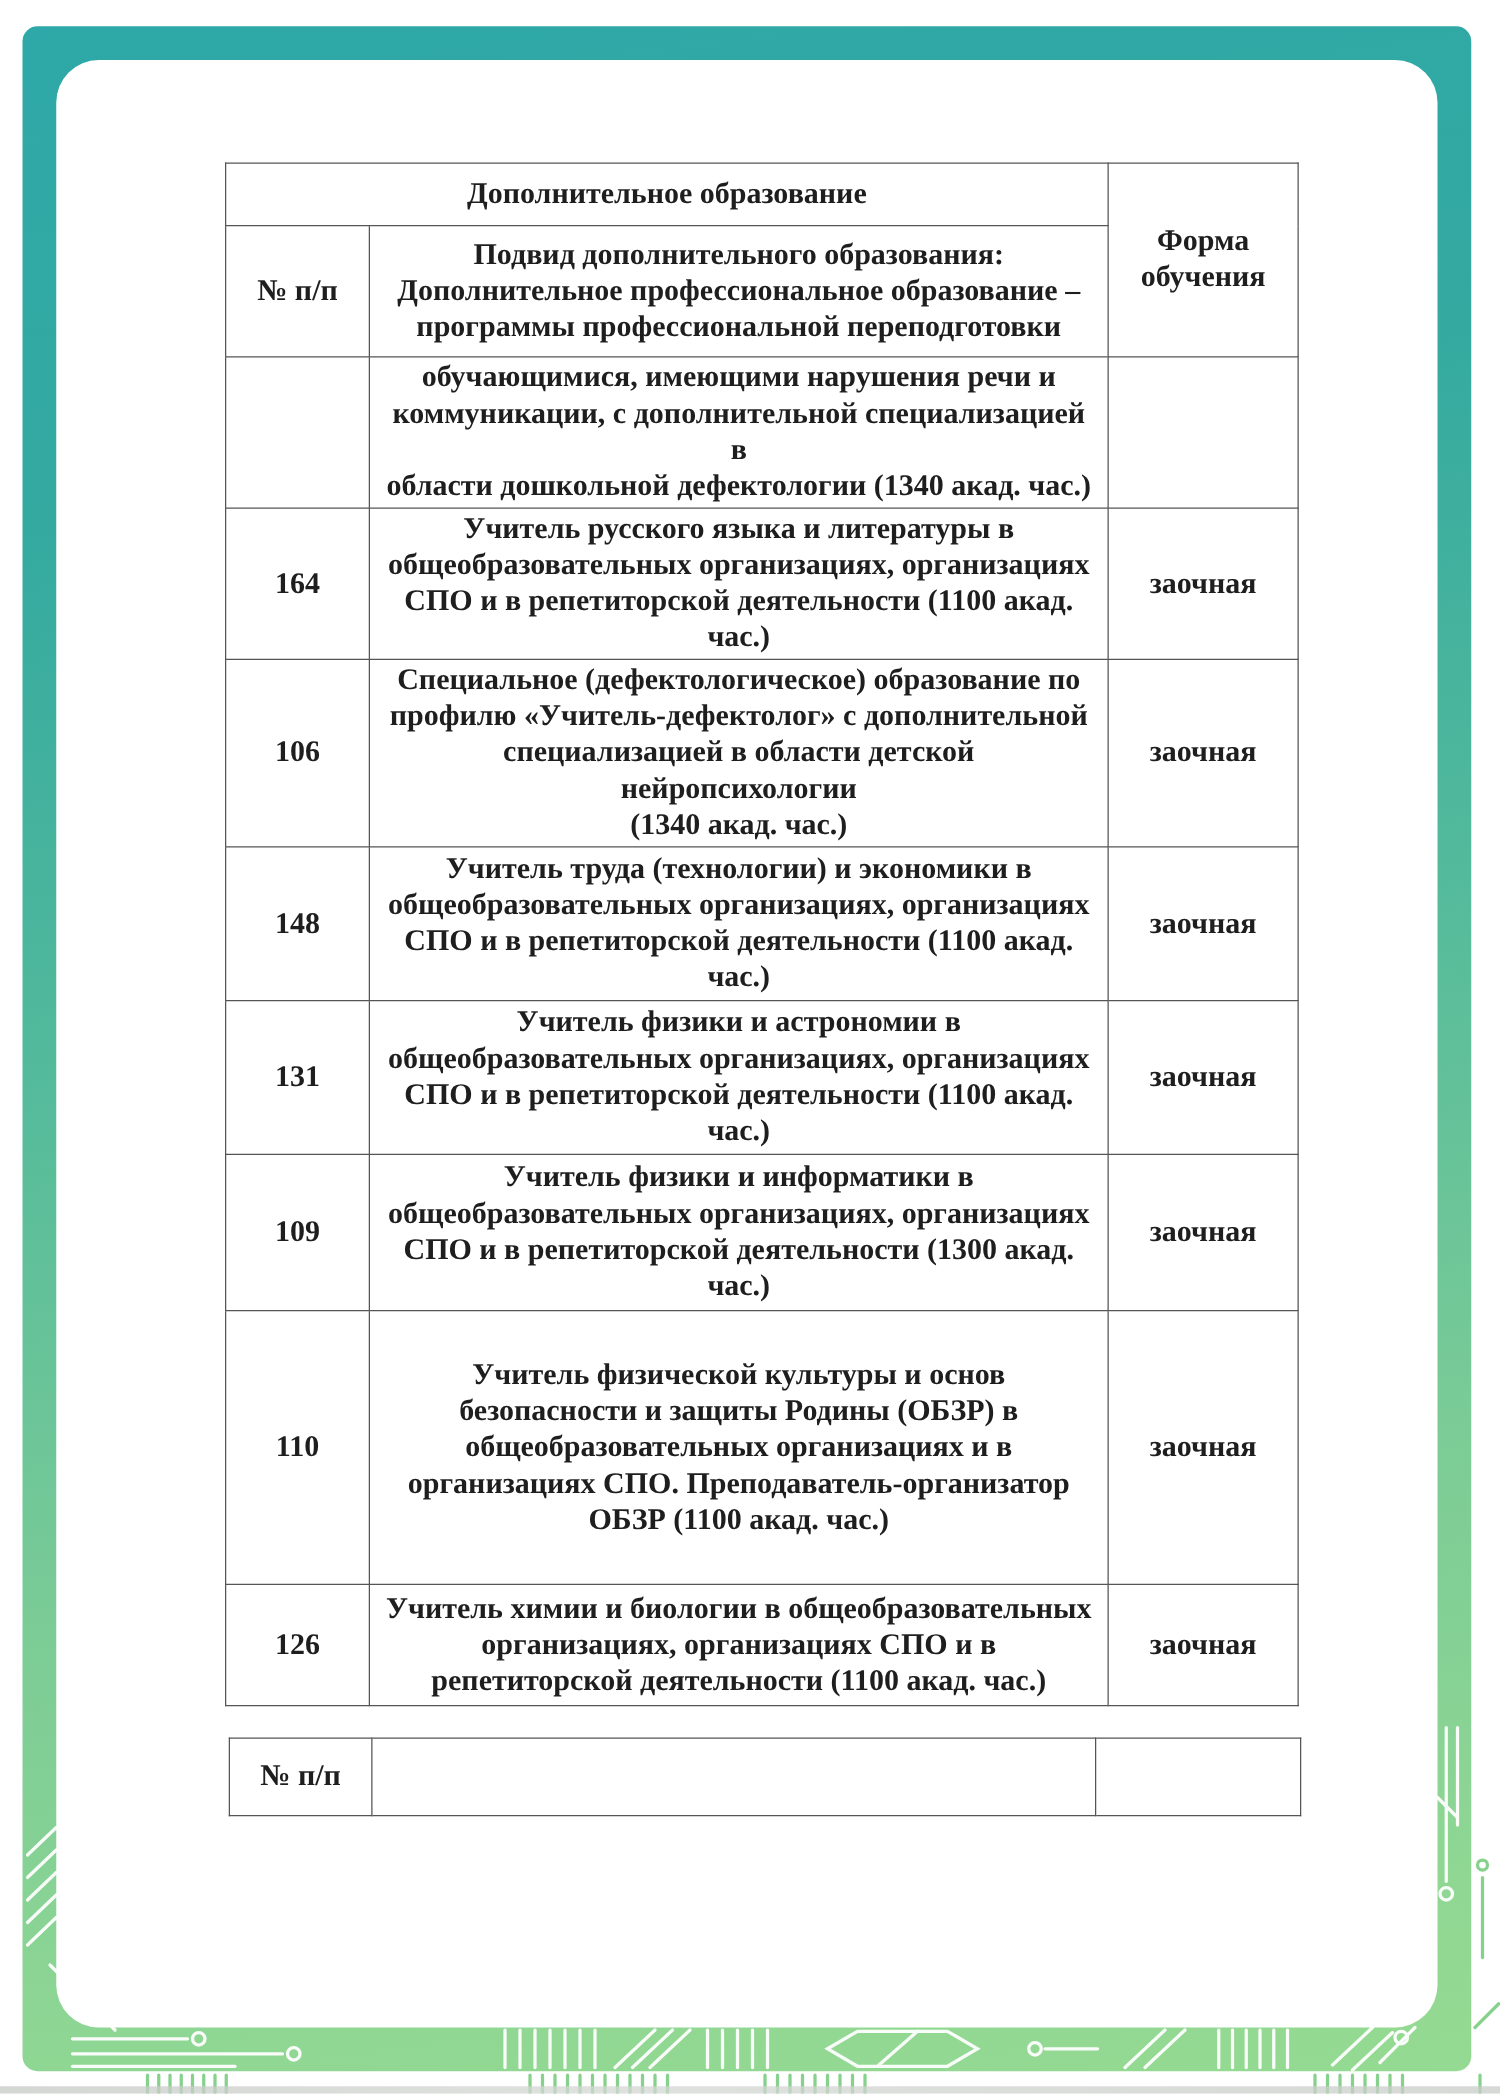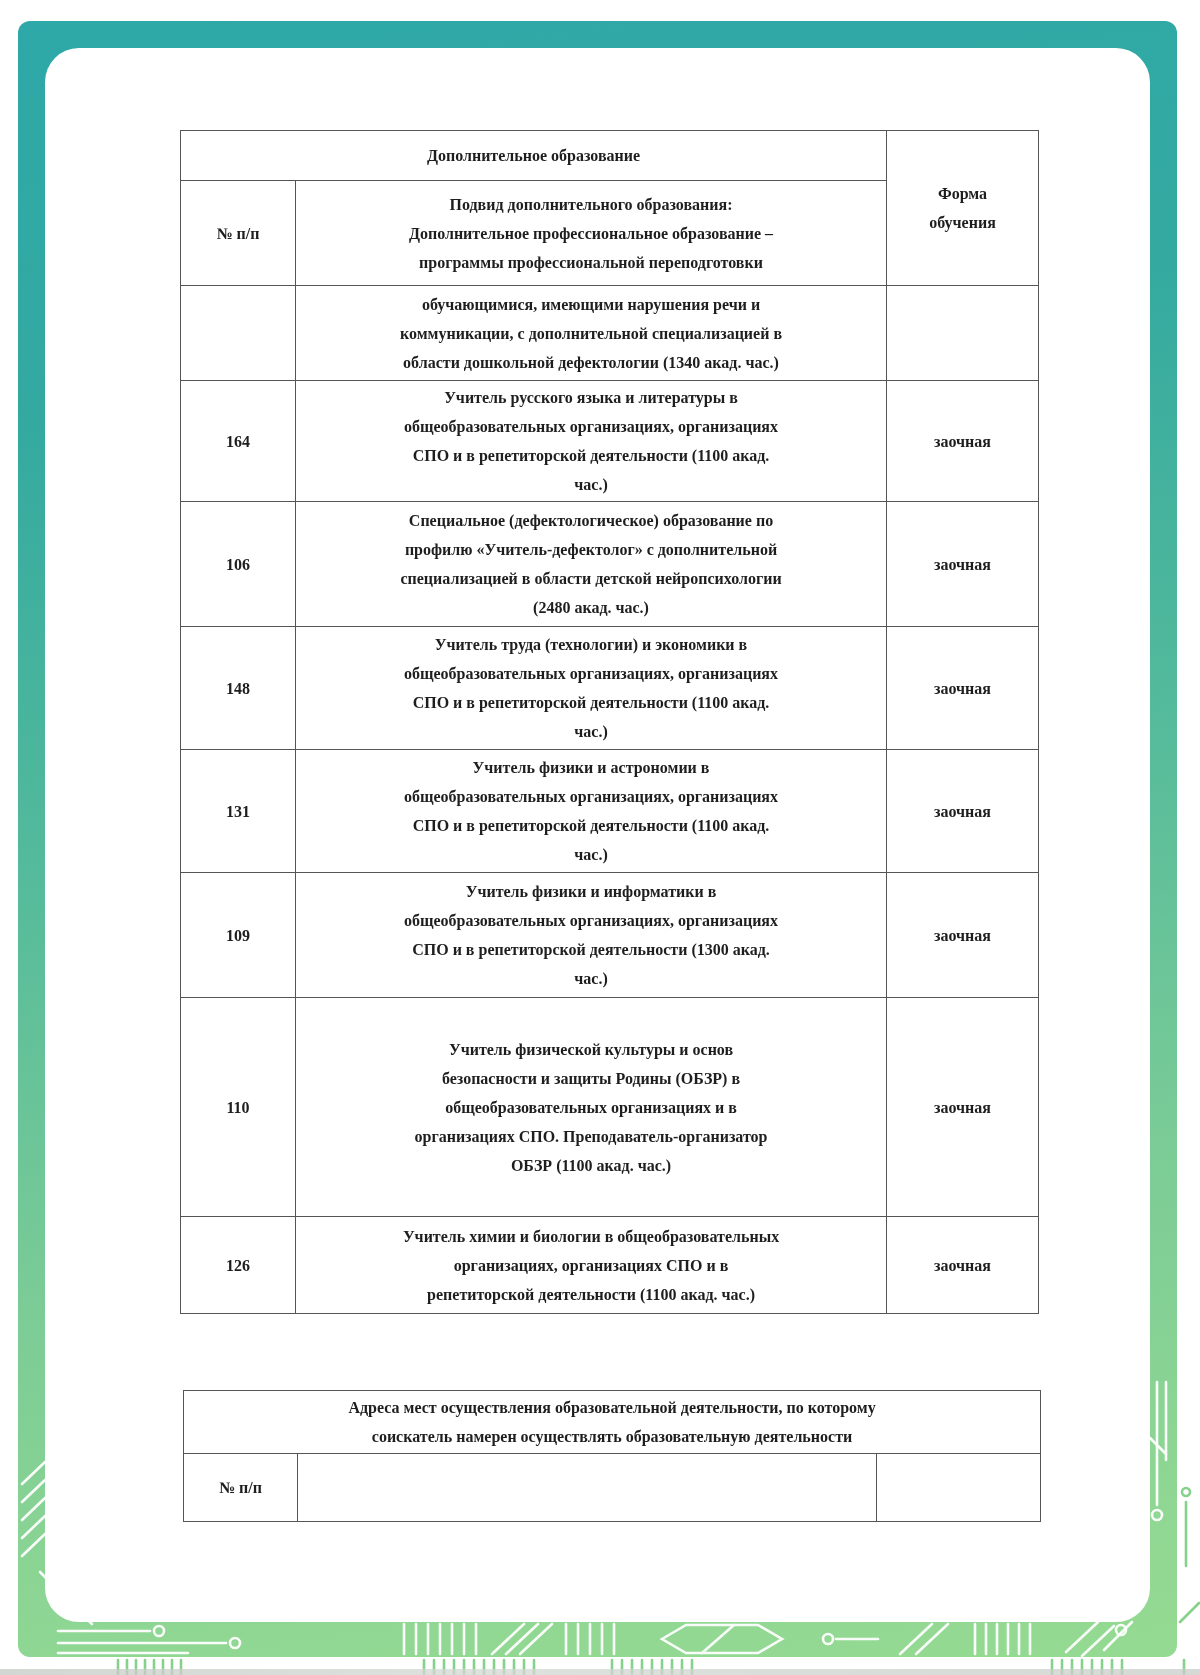--- a/index.html
+++ b/index.html
@@ -25,21 +25,21 @@
   }
   .circuit{position:absolute;left:0;top:0;pointer-events:none;}
   
   table.doc-table{
     position:absolute;border-collapse:collapse;table-layout:fixed;
     color:#1e1e1e;
   }
   table.doc-table td{
     border:1px solid #555555;
     font-weight:700;text-align:center;vertical-align:middle;
-    font-size:16px;line-height:29px;white-space:pre-line;
+    font-size:24px;line-height:29px;white-space:pre-line;
     padding:2px 10px;overflow:hidden;
   }
   .main-table{left:180px;top:130px;width:858px;}
   .main-table col.c-num{width:115px;}
   .main-table col.c-desc{width:591px;}
   .main-table col.c-form{width:152px;}
   .main-table tr:nth-child(1){height:50px;}
   .main-table tr:nth-child(2){height:105px;}
   .main-table tr:nth-child(3){height:95px;margin-top:33px;}
   .main-table tr:nth-child(4){height:117px;}
@@ -201,21 +201,21 @@
 общеобразовательных организациях, организациях
 СПО и в репетиторской деятельности (1100 акад.
 час.)</td>
     <td>заочная</td>
   </tr>
   <tr>
     <td>106</td>
     <td>Специальное (дефектологическое) образование по
 профилю «Учитель-дефектолог» с дополнительной
 специализацией в области детской нейропсихологии
-(2480 акад. час.)</td>
+(1340 акад. час.)</td>
     <td>заочная</td>
   </tr>
   <tr>
     <td>148</td>
     <td>Учитель труда (технологии) и экономики в
 общеобразовательных организациях, организациях
 СПО и в репетиторской деятельности (1100 акад.
 час.)</td>
     <td>заочная</td>
   </tr>
@@ -254,24 +254,20 @@
 </tbody>
   </table>
 
 <table class="doc-table addr-table">
   <colgroup>
       <col class="c-num">
       <col class="c-mid">
       <col class="c-end">
     </colgroup>
   <tbody>
-      <tr>
-    <td colspan="3">Адреса мест осуществления образовательной деятельности, по которому
-соискатель намерен осуществлять образовательную деятельности</td>
-  </tr>
   <tr>
     <td>№ п/п</td>
     <td></td>
     <td></td>
   </tr>
 </tbody>
   </table>
 
 <div class="scan-edge"></div>
 

